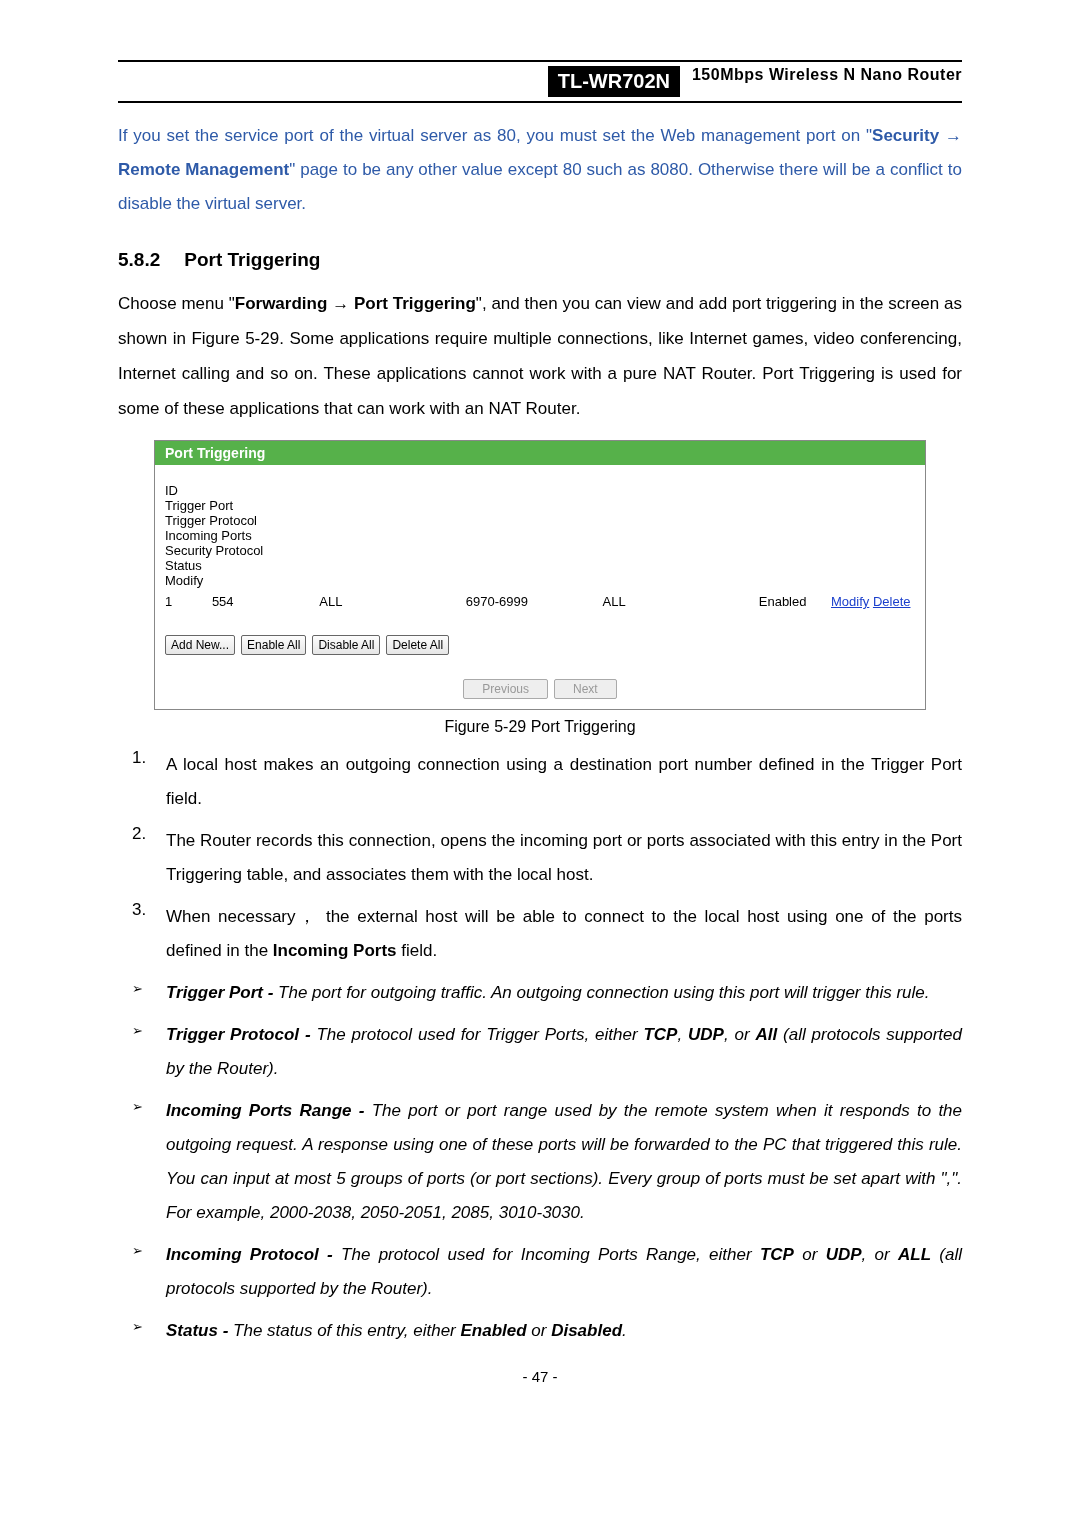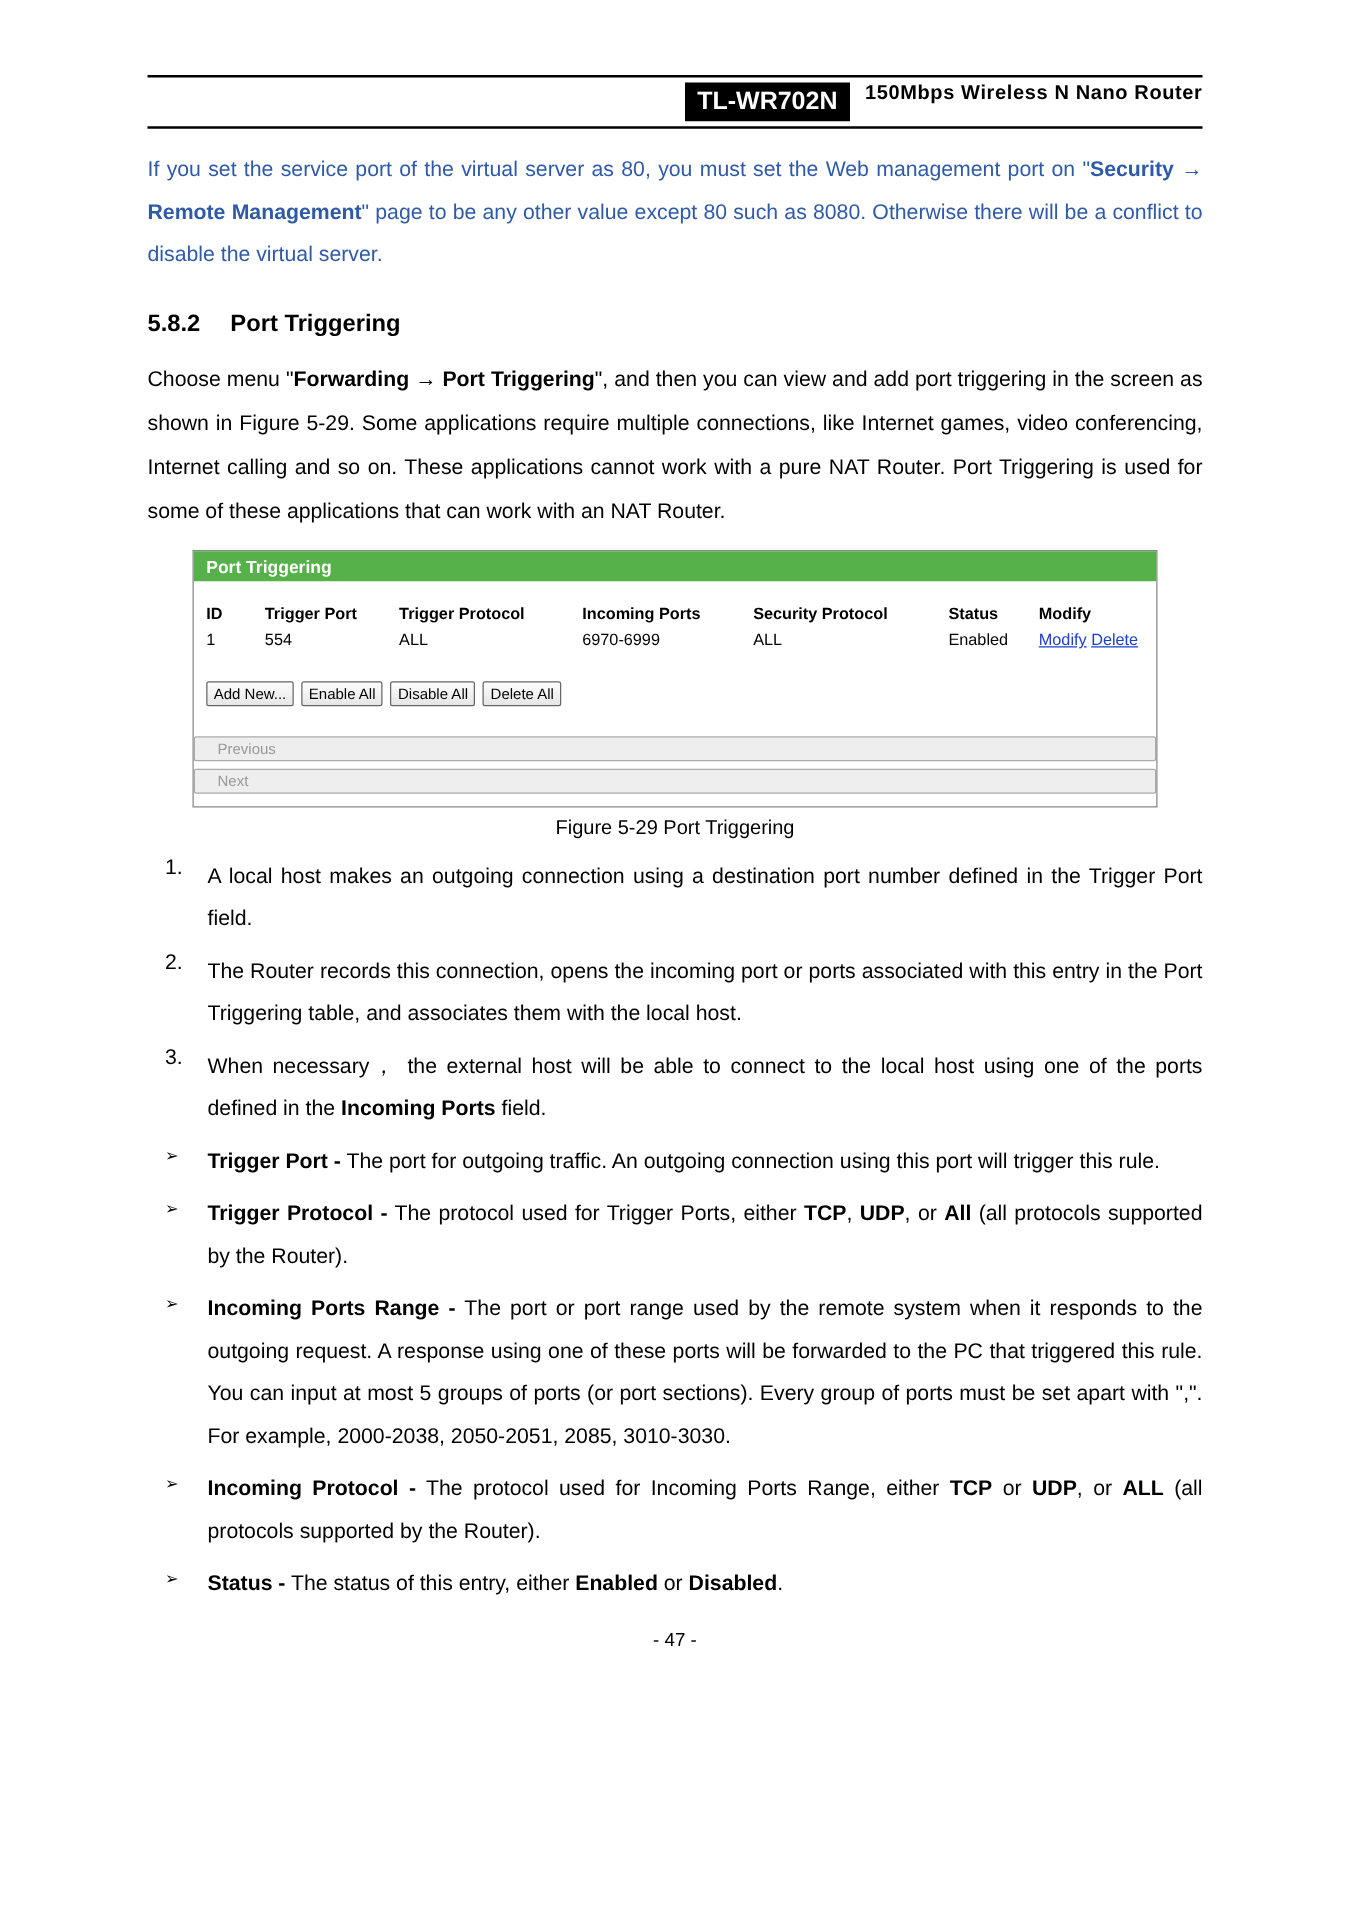--- a/index.html
+++ b/index.html
@@ -75,21 +75,21 @@
       color: #fff;
       font-weight: bold;
       padding: 4px 10px;
       font-size: 14px;
     }
     .ss-spacer { height: 14px; }
     .ss-table {
       padding: 0 10px 8px 10px;
     }
     .ss-row { display: flex; }
-    .ss-header-row { font-weight: bold; padding: 4px 0; }
+    .ss-header-row { font-weight: normal; padding: 4px 0; flex-direction: column; }
     .ss-data-row { padding: 2px 0 8px 0; }
     .col-id { width: 48px; }
     .col-tport { width: 110px; }
     .col-tproto { width: 150px; }
     .col-inports { width: 140px; }
     .col-inproto { width: 160px; }
     .col-status { width: 74px; }
     .col-modify { width: 86px; }
     .ss-link { color: #1a3fcc; text-decoration: underline; cursor: pointer; }
     .ss-btnrow {
@@ -104,21 +104,20 @@
       font-size: 12px;
       border-radius: 2px;
       cursor: pointer;
       color: #000;
     }
     .ss-pager {
       padding: 8px 0 10px 0;
       display: flex;
       justify-content: center;
       gap: 6px;
-      flex-direction: column;
     }
     .ss-btn-disabled {
       border: 1px solid #aaa;
       background: #eee;
       color: #999;
       padding: 2px 18px;
       font-size: 12px;
       border-radius: 2px;
     }
     .figure-caption {
@@ -151,20 +150,21 @@
       width: 34px;
       flex-shrink: 0;
       font-size: 13px;
       padding-top: 5px;
     }
     .ul-text {
       font-size: 17px;
       line-height: 2.0;
       text-align: justify;
       flex: 1;
+      font-style: italic;
     }
     .page-num {
       text-align: center;
       font-size: 15px;
       margin-top: 20px;
     }
   </style>
 </head>
 <body>
 

